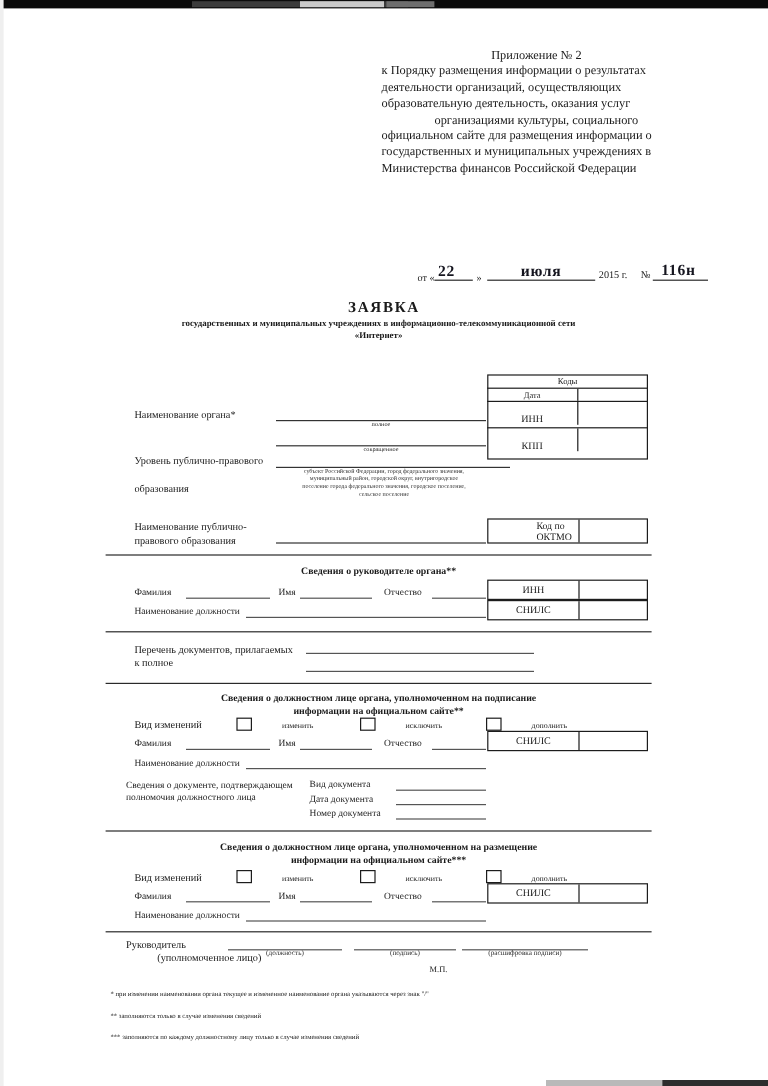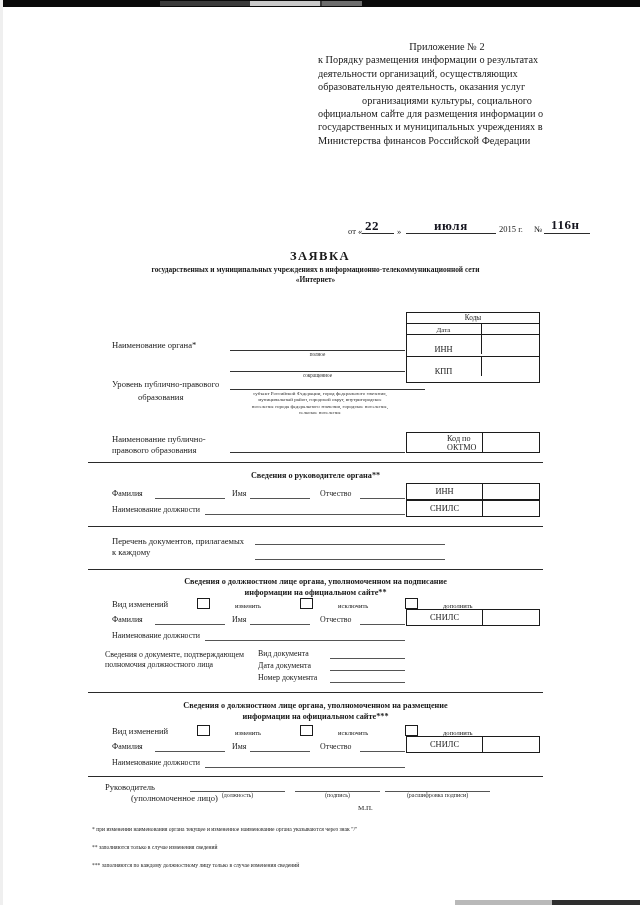--- a/index.html
+++ b/index.html
@@ -151,21 +151,21 @@
 
   <div class="abs" style="left:230px;top:338px;width:175px;height:12px;"></div>
   <div class="rule" style="left:230px;top:350px;width:175px;"></div>
   <div class="cap abs" style="left:230px;top:351px;width:175px;">полное</div>
 
   <div class="abs" style="left:230px;top:360px;width:175px;height:12px;"></div>
   <div class="rule" style="left:230px;top:371px;width:175px;"></div>
   <div class="cap abs" style="left:230px;top:372px;width:175px;">сокращенное</div>
 
   <div class="lbl-9 abs" style="left:112px;top:379px;">Уровень публично-правового</div>
-  <div class="lbl-9 abs" style="left:112px;top:392px;margin-left:26px;">образования</div>
+  <div class="lbl-9 abs" style="left:112px;top:402px;">образования</div>
   <div class="abs" style="left:230px;top:378px;width:195px;height:11px;"></div>
   <div class="rule" style="left:230px;top:389px;width:195px;"></div>
   <div class="cap-i abs" style="left:215px;top:391px;width:210px;">
     <div>субъект Российской Федерации, город федерального значения,</div>
     <div>муниципальный район, городской округ, внутригородское</div>
     <div>поселение города федерального значения, городское поселение,</div>
     <div>сельское поселение</div>
   </div>
 
   <div class="lbl-9 abs" style="left:112px;top:434px;">Наименование публично-</div>
@@ -209,21 +209,21 @@
   <div class="box" style="left:406px;top:500px;width:134px;height:17px;">
     <div class="abs" style="left:0;top:0;width:76px;height:100%;border-right:1px solid #1c1c1c;box-sizing:border-box;display:flex;align-items:center;justify-content:center;">
       <span style="font-size:8.4px;">СНИЛС</span>
     </div>
     <div class="abs" style="left:76px;top:0;width:58px;height:100%;"></div>
   </div>
 
   <div class="divider" style="top:526px;"></div>
 
   <div class="lbl-9 abs" style="left:112px;top:536px;">Перечень документов, прилагаемых</div>
-  <div class="lbl-9 abs" style="left:112px;top:547px;">к каждому</div>
+  <div class="lbl-9 abs" style="left:112px;top:547px;">к полное</div>
   <div class="abs" style="left:255px;top:534px;width:190px;height:10px;"></div>
   <div class="rule-thin" style="left:255px;top:544px;width:190px;"></div>
   <div class="abs" style="left:255px;top:549px;width:190px;height:10px;"></div>
   <div class="rule-thin" style="left:255px;top:559px;width:190px;"></div>
 
   <div class="divider" style="top:569px;"></div>
 
   <div class="sect abs" style="left:88px;top:576px;width:455px;">
     <div>Сведения о должностном лице органа, уполномоченном на подписание</div>
     <div>информации на официальном сайте**</div>

